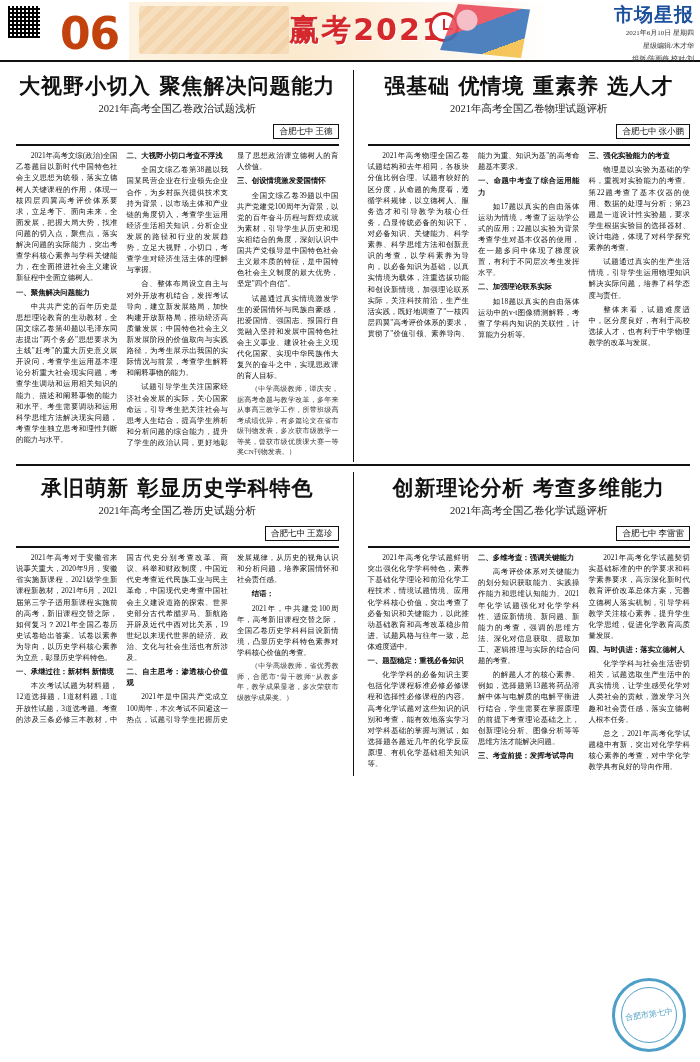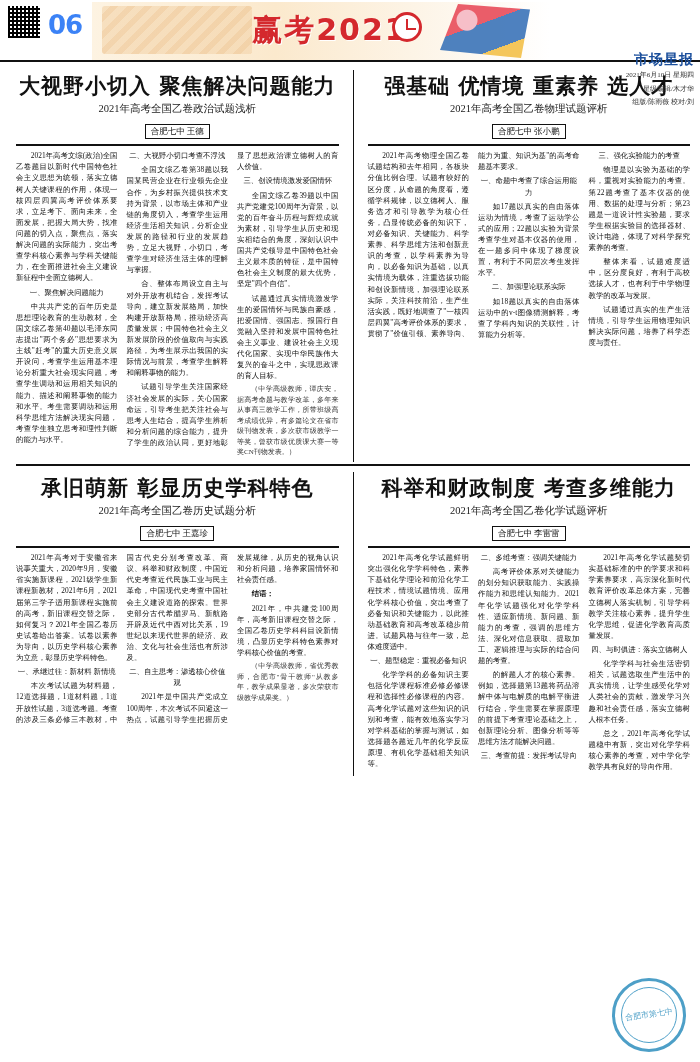--- a/index.html
+++ b/index.html
@@ -25,25 +25,25 @@
     margin:4px 2px 0 6px;
     background:
       repeating-linear-gradient(0deg,#000 0 2px,#fff 2px 4px),
       repeating-linear-gradient(90deg,#000 0 2px,#fff 2px 4px);
     background-blend-mode:multiply;
     border:2px solid #fff;
     flex:0 0 auto;
   }
   .page-num {
     font-family:"DejaVu Sans", sans-serif;
-    font-size:26px;
+    font-size:44px;
     font-weight:bold;
-    color:#3b82f6;
+    color:#c2410c;
     line-height:1;
-    margin:12px 10px 0 4px;
+    margin:12px 10px 0 16px;
     letter-spacing:-1px;
   }
   .banner {
     flex:1 1 auto;
     height:58px;
     margin-top:2px;
     position:relative;
     background:linear-gradient(90deg,#fdf3e2 0%, #fbe9cd 40%, #ffffff 100%);
     overflow:hidden;
   }
@@ -76,24 +76,23 @@
     opacity:.9;
   }
   .nameplate {
     width:150px;
     padding:4px 6px 0 4px;
     text-align:right;
     flex:0 0 auto;
   }
   .nameplate .paper-name {
     font-family:"DejaVu Sans", sans-serif;
-    font-size:14px; font-weight:bold; color:#1b4f9c;
+    font-size:19px; font-weight:bold; color:#1b4f9c;
     letter-spacing:1px;
     line-height:1.1;
-    margin-top:48px;
   }
   .nameplate .meta {
     font-size:7px; color:#333; line-height:1.45; margin-top:3px;
   }
 
   
   .sheet { padding:6px 10px 0 16px; }
   .row { display:flex; gap:14px; }
   .col { width:330px; }
   .vdiv {
@@ -111,21 +110,21 @@
     line-height:1.2;
     margin:6px 0 3px 0;
   }
   .art-sub {
     font-size:10.5px;
     text-align:center;
     color:#222;
     margin-bottom:4px;
   }
   .byline {
-    text-align:center;
+    text-align:right;
     margin:2px 0 5px 0;
   }
   .byline .box {
     display:inline-block;
     border:1px solid #111;
     font-size:8.5px;
     padding:1px 5px;
     line-height:1.3;
   }
   .rule-thick { border-top:2px solid #111; margin:2px 0 4px 0; }
@@ -133,21 +132,21 @@
   .body-cols {
     column-count:3;
     column-gap:9px;
     column-rule:0;
     font-size:7.4px;
     line-height:1.5;
     text-align:justify;
     text-justify:inter-ideograph;
   }
   .body-cols p { margin:0 0 3px 0; text-indent:2em; }
-  .body-cols p.h { text-indent:0; font-weight:normal; text-align:center; }
+  .body-cols p.h { text-indent:0; font-weight:bold; }
   .body-cols p.hl { text-indent:2em; font-weight:bold; }
   .body-cols p.note { font-size:7px; color:#333; }
 
   
   .seal {
     position:absolute; right:14px; bottom:10px;
     width:74px;height:74px;border-radius:50%;
     border:3px solid #2f8fbe; color:#2f8fbe;
     display:flex;align-items:center;justify-content:center;
     font-family:"DejaVu Sans",sans-serif;
@@ -219,22 +218,22 @@
         </div>
         <div class="rule-thick"></div>
         <div class="body-cols">
           <p>2021年高考物理全国乙卷试题结构和去年相同，各板块分值比例合理。试题有较好的区分度，从命题的角度看，遵循学科规律，以立德树人、服务选才和引导教学为核心任务，凸显传统必备的知识下，对必备知识、关键能力、科学素养、科学思维方法和创新意识的考查，以学科素养为导向，以必备知识为基础，以真实情境为载体，注重选拔功能和创设新情境，加强理论联系实际，关注科技前沿，生产生活实践，既好地调查了"一核四层四翼"高考评价体系的要求，贯彻了"价值引领、素养导向、能力为重、知识为基"的高考命题基本要求。</p>
           <p class="h">一、命题中考查了综合运用能力</p>
           <p>如17题以真实的自由落体运动为情境，考查了运动学公式的应用；22题以实验为背景考查学生对基本仪器的使用，在一题多问中体现了梯度设置，有利于不同层次考生发挥水平。</p>
           <p class="h">二、加强理论联系实际</p>
           <p>如18题以真实的自由落体运动中的v-t图像猜测解释，考查了学科内知识的关联性，计算能力分析等。</p>
           <p class="h">三、强化实验能力的考查</p>
           <p>物理是以实验为基础的学科，重视对实验能力的考查。第22题考查了基本仪器的使用、数据的处理与分析；第23题是一道设计性实验题，要求学生根据实验目的选择器材、设计电路，体现了对科学探究素养的考查。</p>
+          <p>试题通过真实的生产生活情境，引导学生运用物理知识解决实际问题，培养了科学态度与责任。</p>
           <p>整体来看，试题难度适中，区分度良好，有利于高校选拔人才，也有利于中学物理教学的改革与发展。</p>
-          <p>试题通过真实的生产生活情境，引导学生运用物理知识解决实际问题，培养了科学态度与责任。</p>
         </div>
       </div>
     </div>
   </div>
 
   <div class="rule-thick"></div>
 
   <div class="row">
 
     <div class="col">
@@ -255,21 +254,21 @@
           <p>2021年，中共建党100周年，高考新旧课程交替之际，全国乙卷历史学科科目设新情境，凸显历史学科特色素养对学科核心价值的考查。</p>
           <p class="note">（中学高级教师，省优秀教师，合肥市"骨干教师"从教多年，教学成果显著，多次荣获市级教学成果奖。）</p>
         </div>
       </div>
     </div>
 
     <div class="vdiv"></div>
 
     <div class="col">
       <div class="article">
-        <div class="art-title">科举和财政制度  考查多维能力</div>
+        <div class="art-title">创新理论分析  考查多维能力</div>
         <div class="art-sub">2021年高考全国乙卷化学试题评析</div>
         <div class="byline">
           <span class="box">合肥七中  李雷雷</span>
         </div>
         <div class="rule-thick"></div>
         <div class="body-cols">
           <p>2021年高考化学试题鲜明突出强化化学学科特色，素养下基础化学理论和前沿化学工程技术，情境试题情境、应用化学科核心价值，突出考查了必备知识和关键能力，以此推动基础教育和高考改革稳步前进。试题风格与往年一致，总体难度适中。</p>
           <p class="h">一、题型稳定：重视必备知识</p>
           <p>化学学科的必备知识主要包括化学课程标准必修必修课程和选择性必修课程的内容。高考化学试题对这些知识的识别和考查，能有效地落实学习对学科基础的掌握与测试，如选择题各题近几年的化学反应原理、有机化学基础相关知识等。</p>
           <p class="h">二、多维考查：强调关键能力</p>

